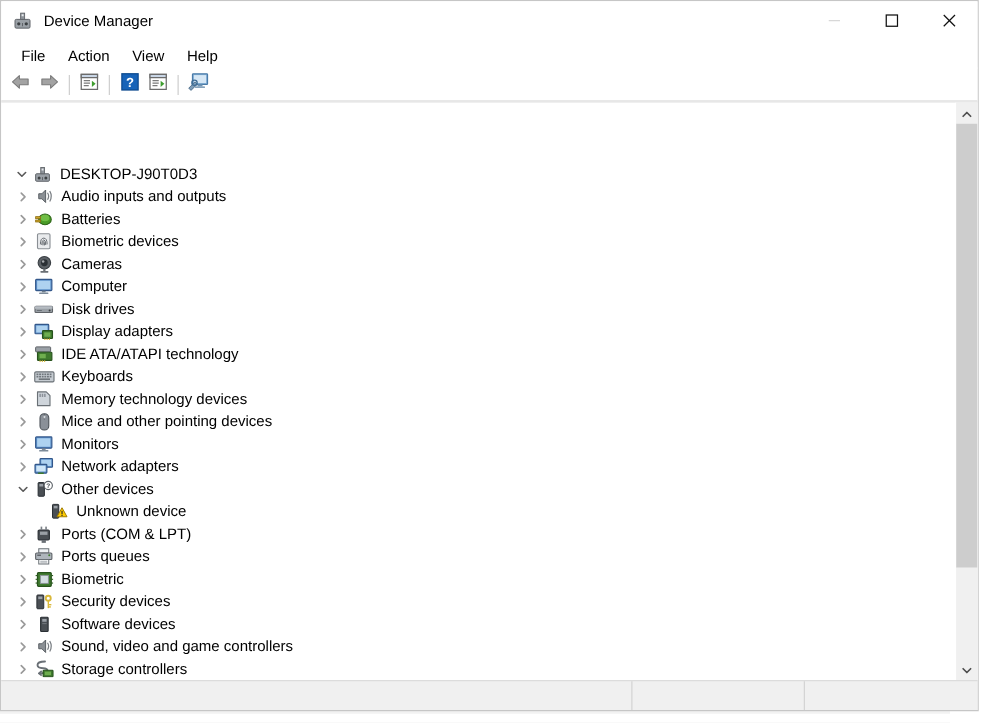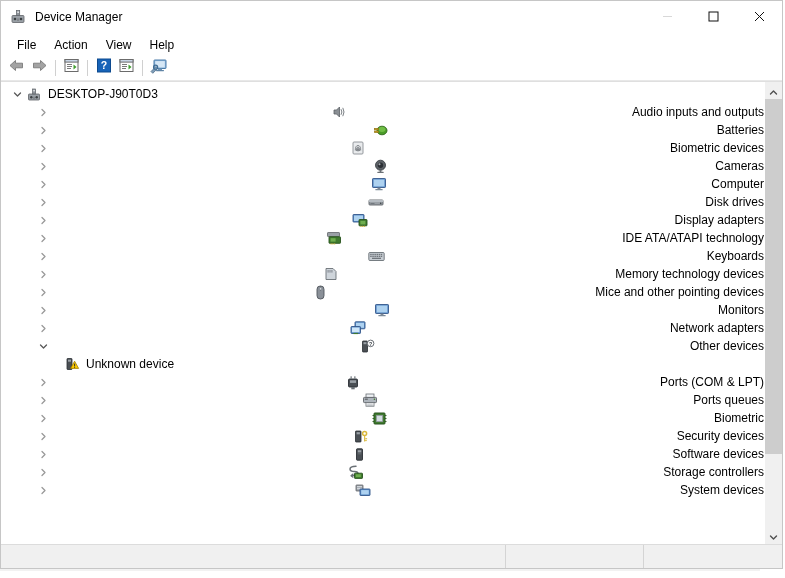--- a/index.html
+++ b/index.html
@@ -100,20 +100,21 @@
     background: #ffffff;
     border-top: 1px solid #dfdfdf;
     overflow: hidden;
     display: flex;
   }
   #tree {
     flex: 1;
     overflow: hidden;
     position: relative;
     padding-top: 3px;
+    margin-top: 45px;
   }
   .row {
     height: 18px;
     display: flex; align-items: center;
     font-size: 12px; color: #000000;
     white-space: nowrap;
     cursor: default;
   }
   .chev {
     width: 16px; height: 18px;
@@ -123,22 +124,22 @@
   .chev svg { display: block; }
   .ico {
     width: 18px; height: 16px;
     display: flex; align-items: center; justify-content: center;
     flex: 0 0 18px;
     position: relative;
   }
   .lbl { margin-left: 5px; line-height: 1; }
 
   .ind-0 { padding-left: 8px; }
-  .ind-1 { padding-left: 34px; justify-content: space-between; }
-  .ind-2 { padding-left: 62px; }
+  .ind-1 { padding-left: 9px; }
+  .ind-2 { padding-left: 37px; }
 
   
   #vscroll {
     width: 17px; min-width: 17px;
     background: #f0f0f0;
     border-left: 1px solid #ffffff;
     position: relative;
     display: flex; flex-direction: column;
   }
   .sb-arrow {
@@ -682,20 +683,35 @@
         <span class="ico">
           <svg width="13" height="15" viewBox="0 0 13 15">
             <rect x="3.5" y="1.8" width="6" height="11.4" rx="0.7" fill="#4a4f54" stroke="#2a2f34" stroke-width="0.9"></rect>
             <rect x="4.8" y="3.2" width="3.5" height="2.2" fill="#9aa0a6"></rect>
             <rect x="4.8" y="6.4" width="3.5" height="0.9" fill="#6e7479"></rect>
           </svg>
         </span>
         <span class="lbl">Software devices</span>
       </div>
 
+      <div class="row ind-1">
+        <span class="chev">
+          <svg width="9" height="9" viewBox="0 0 9 9">
+              <path d="M3 1.5 L6 4.5 L3 7.5" fill="none" stroke="#9a9a9a" stroke-width="1.3" stroke-linecap="round" stroke-linejoin="round"></path>
+            </svg>
+        </span>
+        <span class="ico">
+          <svg width="15" height="14" viewBox="0 0 15 14">
+            <path d="M3 5 L5.5 5 L8.5 2 L8.5 12 L5.5 9 L3 9 Z" fill="#8a8f94" stroke="#5a5f64" stroke-width="0.8" stroke-linejoin="round"></path>
+            <path d="M10 4.2 Q11.8 7 10 9.8" fill="none" stroke="#7a7f84" stroke-width="1"></path>
+            <path d="M11.8 2.8 Q14.2 7 11.8 11.2" fill="none" stroke="#7a7f84" stroke-width="1"></path>
+          </svg>
+        </span>
+        <span class="lbl">Sound, video and game controllers</span>
+      </div>
 
       <div class="row ind-1">
         <span class="chev">
           <svg width="9" height="9" viewBox="0 0 9 9">
               <path d="M3 1.5 L6 4.5 L3 7.5" fill="none" stroke="#9a9a9a" stroke-width="1.3" stroke-linecap="round" stroke-linejoin="round"></path>
             </svg>
         </span>
         <span class="ico">
           <svg width="16" height="14" viewBox="0 0 16 14">
             <path d="M9 1.2 Q3 1.2 3 4 Q3 6.4 7.5 6.6 Q11 6.8 11 8.6 Q11 10.6 5 10.6" fill="none" stroke="#6a7076" stroke-width="1.5" stroke-linecap="round"></path>

